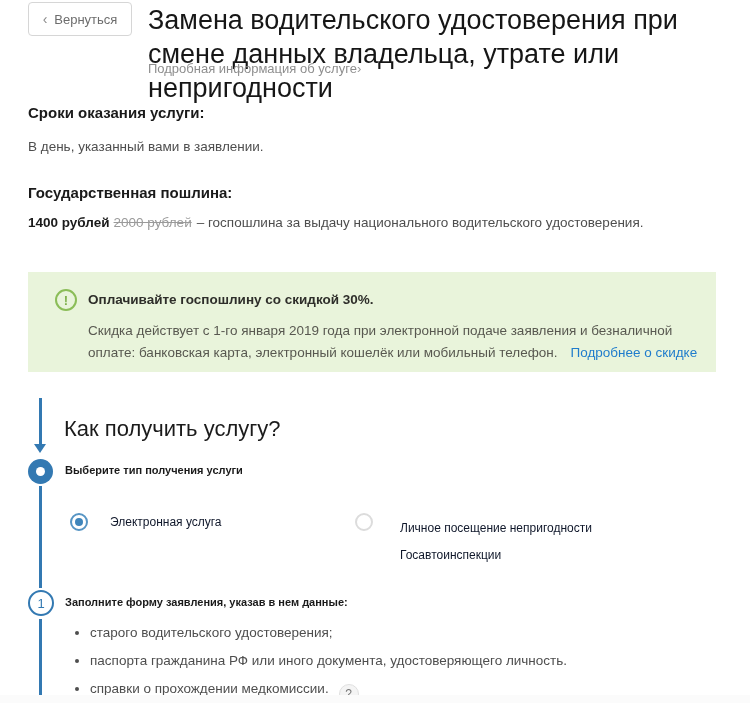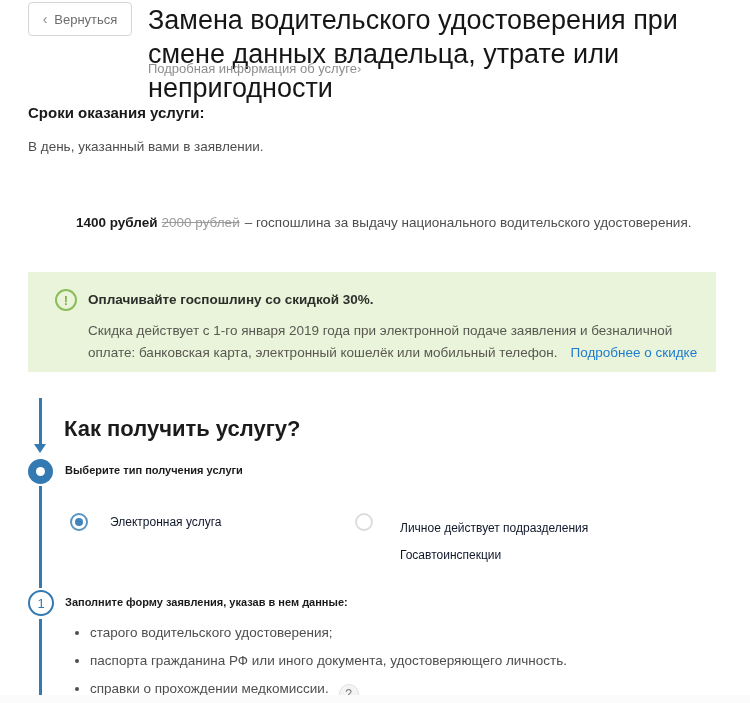--- a/index.html
+++ b/index.html
@@ -30,21 +30,21 @@
     display:flex; align-items:center; cursor:pointer;
   }
   .details-link .chev { font-size:13px; color:#9a9a9a; }
 
   
   .sec-heading { position:absolute; left:28px; font-size:15px; font-weight:bold; color:#1a1a1a; }
   .sec-text { position:absolute; left:28px; font-size:13.5px; color:#4e4e4e; }
   .h-terms { top:104px; }
   .t-terms { top:139px; }
   .h-fee   { top:184px; }
-  .t-fee   { top:215px;margin-left:48px; }
+  .t-fee   { top:215px; }
   .price-new { font-weight:bold; color:#1a1a1a; }
   .price-old { color:#9a9a9a; text-decoration:line-through; margin:0 5px 0 4px; }
 
   
   .discount-box {
     position:absolute; left:28px; top:272px; width:688px; height:100px;
     background:#e9f4db;
   }
   .discount-icon {
     position:absolute; left:27px; top:17px; width:22px; height:22px;
@@ -64,21 +64,21 @@
 
   
   .tl-arrow-line { position:absolute; left:39px; top:398px; width:3px; height:46px; background:#3379b2; }
   .tl-arrow-head {
     position:absolute; left:34px; top:444px; width:0; height:0;
     border-left:6.5px solid transparent; border-right:6.5px solid transparent;
     border-top:9px solid #3379b2;
   }
   .howto-heading {
     position:absolute; left:64px; top:416px;
-    font-size:22px; color:#1b1b1b; font-weight:bold;
+    font-size:22px; color:#1b1b1b; font-weight:normal;
   }
   .tl-donut {
     position:absolute; left:28px; top:459px; width:25px; height:25px;
     background:#3379b2; border-radius:50%;
   }
   .tl-donut::after {
     content:""; position:absolute; left:8px; top:8px; width:9px; height:9px;
     background:#fff; border-radius:50%;
   }
   .tl-line-1 { position:absolute; left:39px; top:486px; width:3px; height:102px; background:#3379b2; }
@@ -136,20 +136,21 @@
   <h1 class="page-title">Замена водительского удостоверения при смене данных владельца, утрате или непригодности</h1>
 
   <a class="details-link">
     <span>Подробная информация об услуге</span>
     <span class="chev">›</span>
   </a>
 
   <div class="sec-heading h-terms">Сроки оказания услуги:</div>
   <div class="sec-text t-terms">В день, указанный вами в заявлении.</div>
 
+  <div class="sec-heading h-fee">Государственная пошлина:</div>
   <div class="sec-text t-fee">
     <span class="price-new">1400 рублей</span><span class="price-old">2000 рублей</span><span>– госпошлина за выдачу национального водительского удостоверения.</span>
   </div>
 
   <div class="discount-box">
     <div class="discount-icon">!</div>
     <div class="discount-title">Оплачивайте госпошлину со скидкой 30%.</div>
     <p class="discount-text">
       <span>Скидка действует с 1-го января 2019 года при электронной подаче заявления и безналичной оплате: банковская карта, электронный кошелёк или мобильный телефон.</span><a>Подробнее о скидке</a>
     </p>
@@ -159,21 +160,21 @@
   <div class="tl-arrow-head"></div>
   <h2 class="howto-heading">Как получить услугу?</h2>
 
   <div class="tl-donut"></div>
   <div class="step-title t-choose">Выберите тип получения услуги</div>
 
   <div class="radio-outer radio-sel"></div>
   <div class="radio-label lbl-electronic">Электронная услуга</div>
 
   <div class="radio-outer radio-unsel"></div>
-  <div class="radio-label lbl-personal">Личное действует подразделения Госавтоинспекции</div>
+  <div class="radio-label lbl-personal">Личное посещение непригодности Госавтоинспекции</div>
 
   <div class="tl-line-1"></div>
 
   <div class="step-circle">1</div>
   <div class="step-title t-fill">Заполните форму заявления, указав в нем данные:</div>
 
   <ul class="doc-list">
     <li><span>старого водительского удостоверения;</span></li>
     <li><span>паспорта гражданина РФ или иного документа, удостоверяющего личность.</span></li>
     <li><span>справки о прохождении медкомиссии.</span><span class="help-badge">?</span></li>

